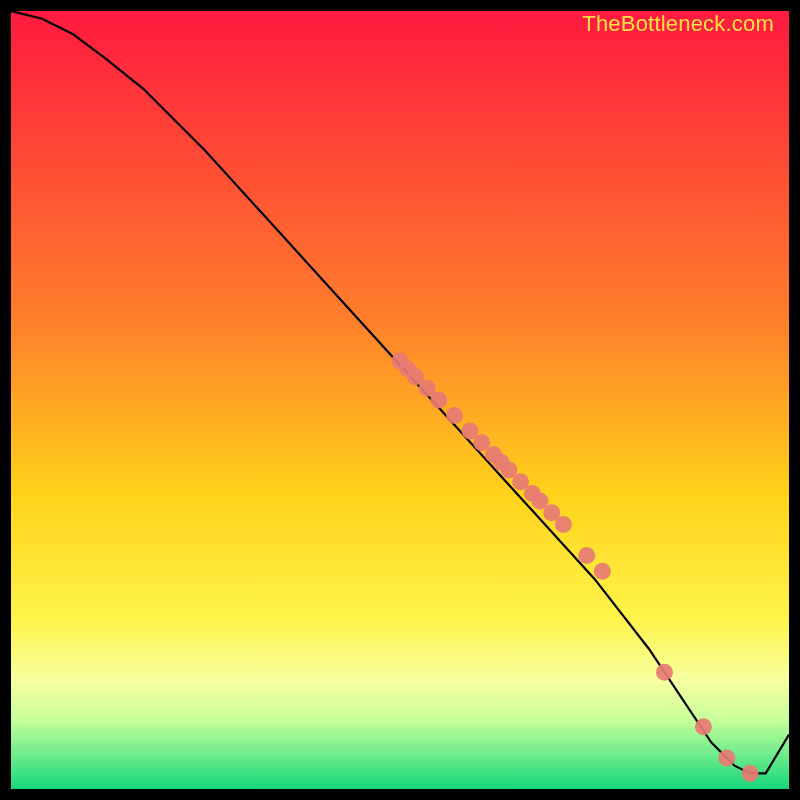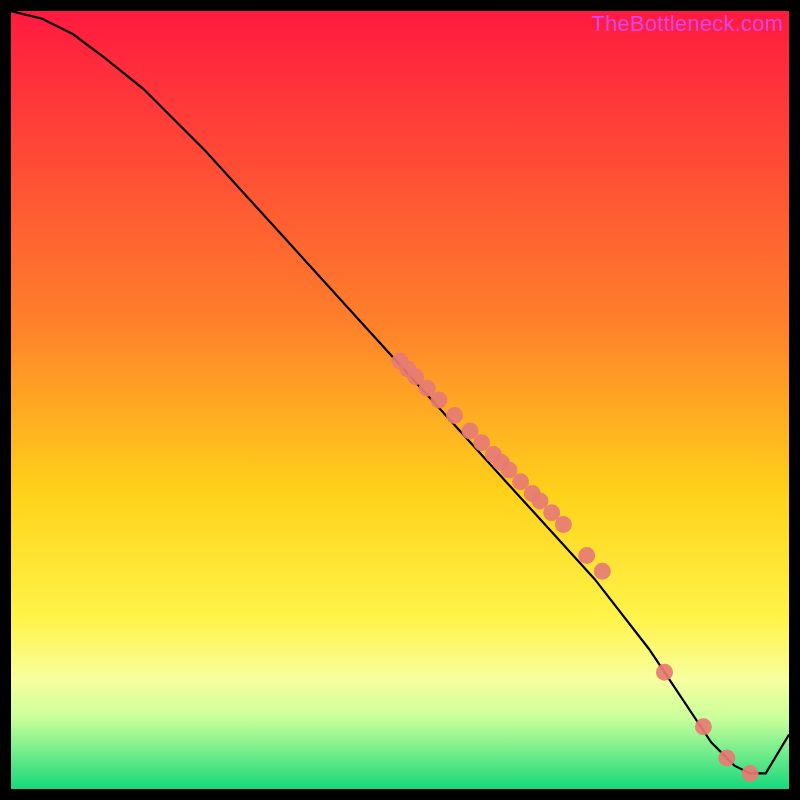--- a/index.html
+++ b/index.html
@@ -1,18 +1,18 @@
 <!DOCTYPE html>
 <html><head>
 <meta charset="utf-8">
 <style>
   html,body{margin:0;padding:0;width:800px;height:800px;background:#000;overflow:hidden;font-family:Arial,Helvetica,sans-serif}
   .chart-frame{position:absolute;left:11px;top:11px;width:778px;height:778px;background:#000}
   .plot{position:absolute;left:0;top:0;width:778px;height:778px}
-  .watermark{position:absolute;top:0;right:6px;color:#d946ef;font-size:22px;letter-spacing:.2px}
+  .watermark{position:absolute;top:0;right:15px;color:#fde047;font-size:22px;letter-spacing:.2px}
 </style>
 </head>
 <body>
 
 <div class="chart-frame">
   <svg class="plot" viewBox="0 0 778 778">
     <defs>
       <linearGradient id="bg" x1="0" y1="0" x2="0" y2="1">
           <stop offset="0%" stop-color="#ff1a3f"></stop>
           <stop offset="40%" stop-color="#ff802b"></stop>

